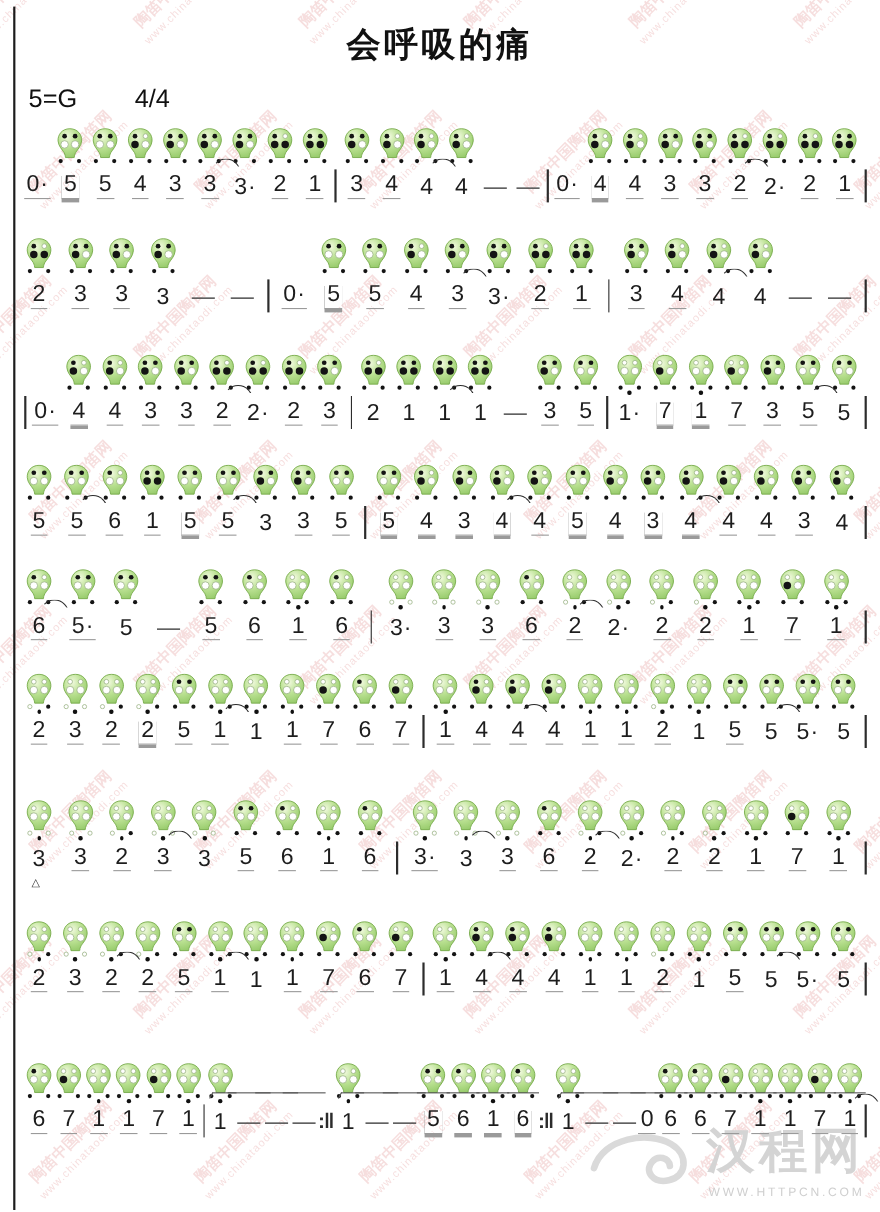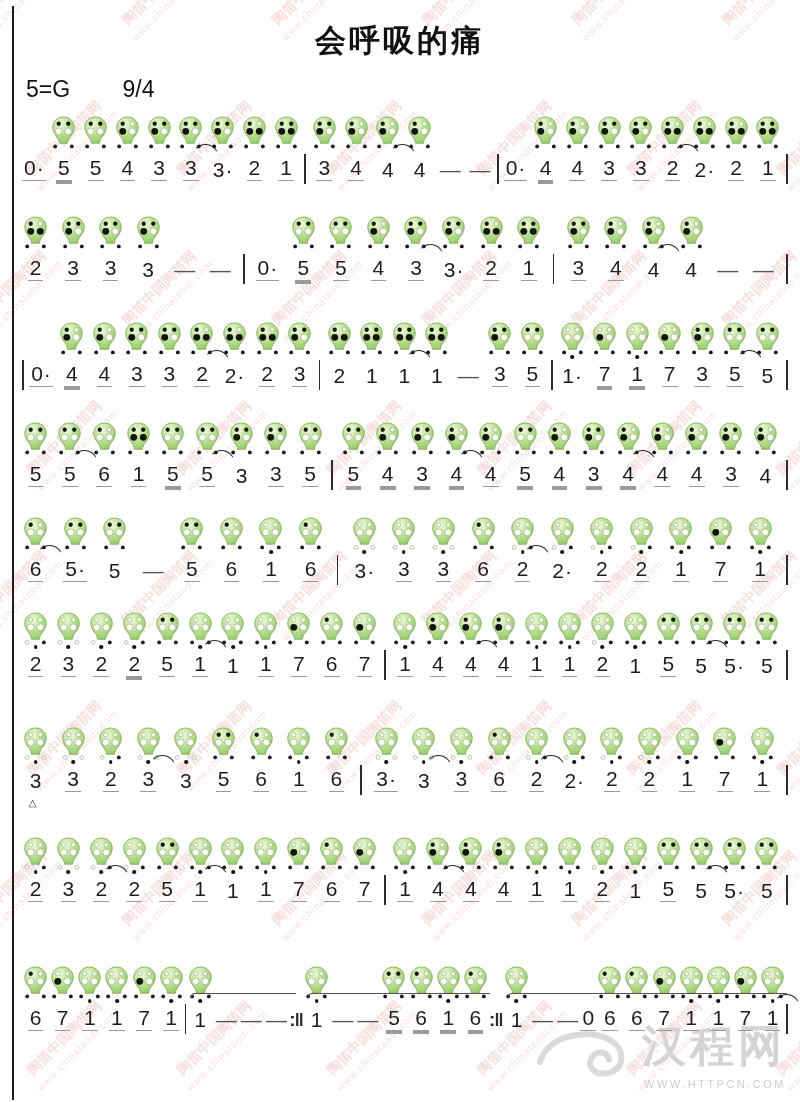--- a/index.html
+++ b/index.html
@@ -111,21 +111,21 @@
       <div class="wmt" style="left: 315px; top: 1025px;">陶笛中国陶笛网<small>www.chinataodi.com</small></div>
       <div class="wmt" style="left: 465px; top: 1025px;">陶笛中国陶笛网<small>www.chinataodi.com</small></div>
       <div class="wmt" style="left: 615px; top: 1025px;">陶笛中国陶笛网<small>www.chinataodi.com</small></div>
       <div class="wmt" style="left: 765px; top: 1025px;">陶笛中国陶笛网<small>www.chinataodi.com</small></div>
     </div>
   <div id="left-rule"></div>
 
   <div id="title">会呼吸的痛</div>
   <div id="meta">
     <span>5=G</span>
-    <span class="ts">9/4</span>
+    <span class="ts">4/4</span>
   </div>
 
   <div id="score">
       <div class="nrow" style="top: 112px;">
         <div class="tok">
           <div class="ocz"></div>
           <div class="nz">
             <span class="num u1">0<span class="ad">·</span></span>
           </div>
         </div>

